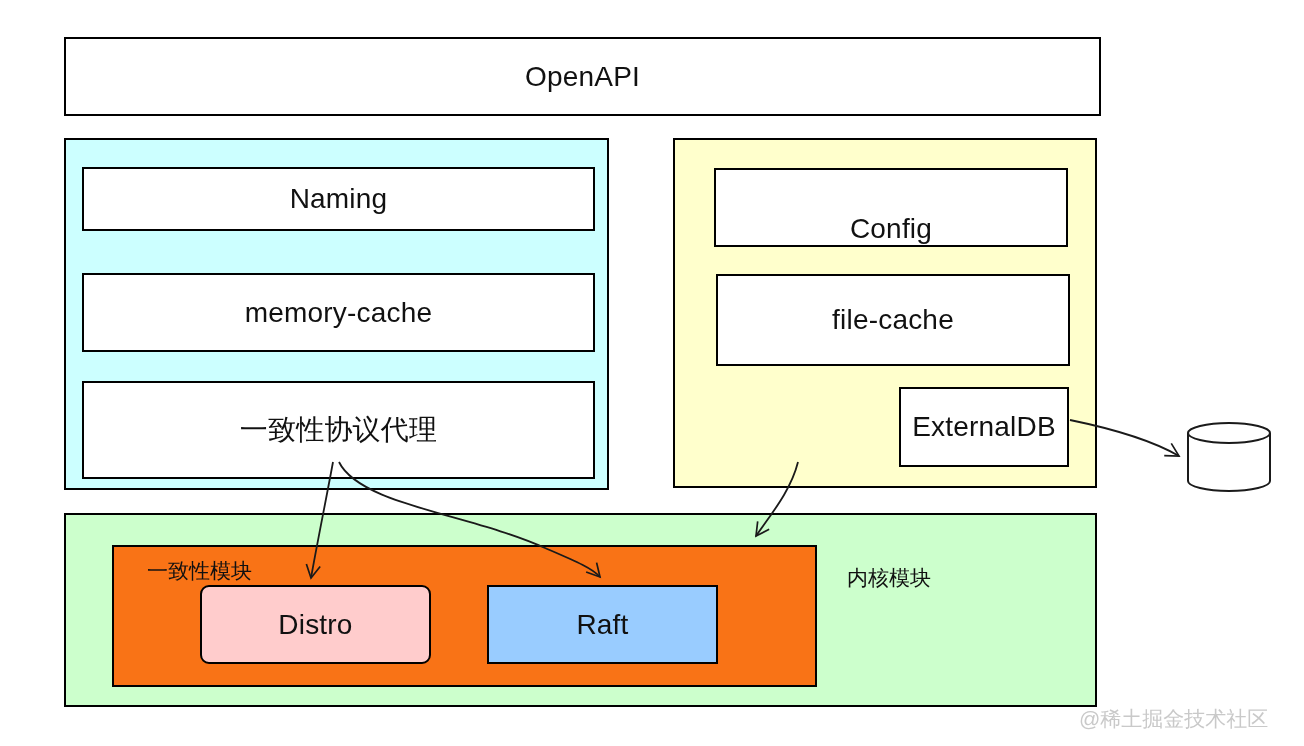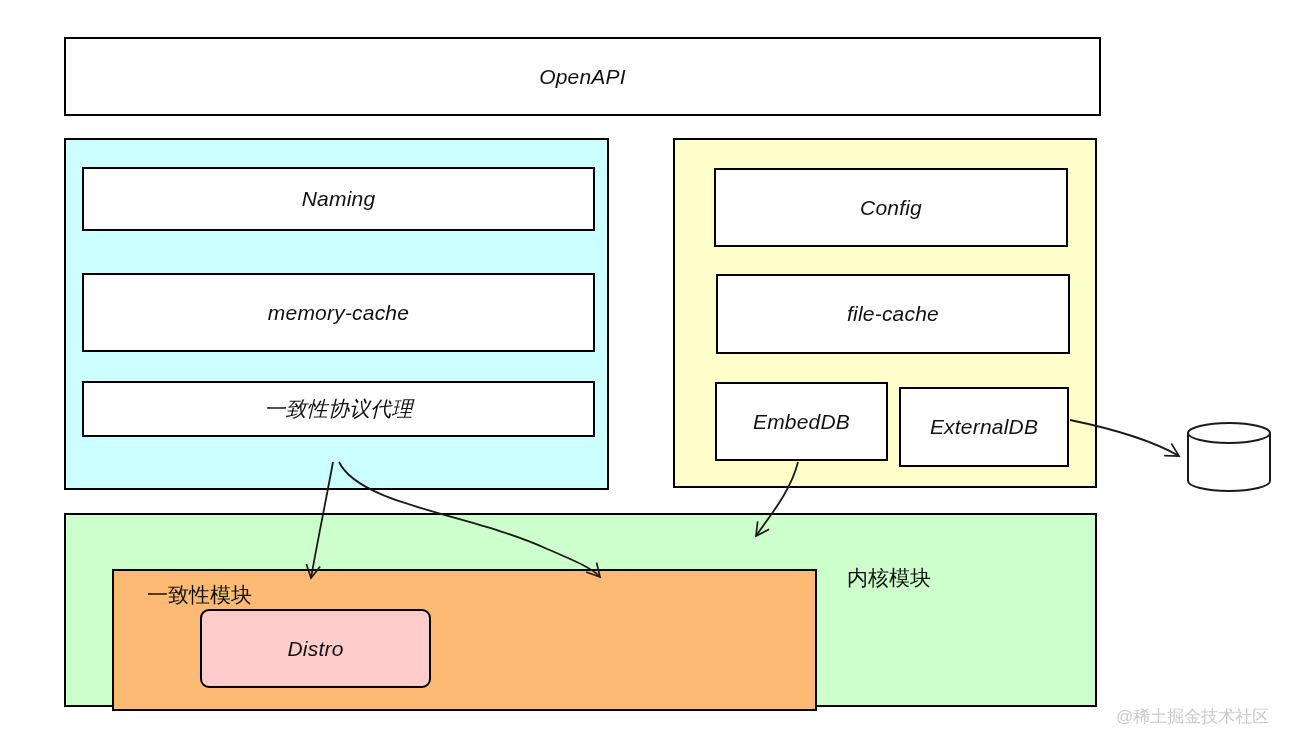--- a/index.html
+++ b/index.html
@@ -5,52 +5,52 @@
   html,body{margin:0;padding:0;background:#ffffff;}
   body{
     width:1304px;height:746px;position:relative;overflow:hidden;
     font-family:"Liberation Sans","DejaVu Sans",sans-serif;
     color:#111;
   }
   .canvas{position:absolute;inset:0;width:1304px;height:746px;}
   .box{
     position:absolute;border:2px solid var(--border,#000);background:#fff;
     display:flex;align-items:center;justify-content:center;
-    font-size:21px;letter-spacing:0.2px;box-sizing:border-box;font-style:italic;
+    font-size:28px;letter-spacing:0.2px;box-sizing:border-box;
   }
   .panel{position:absolute;border:2px solid var(--border,#000);box-sizing:border-box;}
   .panel-cyan{background:var(--cyan,#ccffff);}
   .panel-yellow{background:var(--yellow,#ffffcc);}
   .panel-green{background:var(--green,#ccffcc);}
   .fill-pink{background:var(--pink,#ffcccc);border-radius:9px;}
   .fill-blue{background:var(--blue,#99ccff);}
   .floating-label{
     position:absolute;font-size:21px;color:#111;white-space:nowrap;
   }
   #openapi-box{left:64px;top:37px;width:1037px;height:79px;}
   #cyan-panel{left:64px;top:138px;width:545px;height:352px;}
   #cyan-panel .box{left:16px;width:513px;}
   #naming-box{top:27px;height:64px;}
   #memcache-box{top:133px;height:79px;align-items:center;}
-  #proxy-box{top:241px;height:56px;}
+  #proxy-box{top:241px;height:98px;}
   #yellow-panel{left:673px;top:138px;width:424px;height:350px;}
-  #config-box{left:39px;top:28px;width:354px;height:79px;}
-  #filecache-box{left:41px;top:134px;width:354px;height:80px;}
+  #config-box{left:39px;top:28px;width:354px;height:79px;align-items:flex-end;}
+  #filecache-box{left:41px;top:134px;width:354px;height:92px;}
   #embeddb-box{left:40px;top:242px;width:173px;height:79px;}
   #externaldb-box{left:224px;top:247px;width:170px;height:80px;}
   #green-panel{left:64px;top:513px;width:1033px;height:194px;}
   #kernel-label{left:781px;top:25px;margin-top:24px;}
   #consistency-box{position:absolute;left:46px;top:30px;width:705px;height:142px;
-     border:2px solid var(--border,#000);background:#fdba74;box-sizing:border-box;margin-top:24px;}
+     border:2px solid var(--border,#000);background:#f97316;box-sizing:border-box;}
   #consistency-label{left:33px;top:10px;}
   #distro-box{left:86px;top:38px;width:231px;height:79px;}
   #raft-box{left:373px;top:38px;width:231px;height:79px;}
   #arrow-layer{position:absolute;left:0;top:0;pointer-events:none;}
   #watermark{
-    position:absolute;left:1116px;top:705px;font-size:17px;
+    position:absolute;left:1079px;top:705px;font-size:21px;
     color:var(--watermark,#c9c9c9);white-space:nowrap;
   }
 </style>
 </head>
 <body>
 
 <div class="canvas">
 
   <div class="box" id="openapi-box">
     <span>OpenAPI</span>
@@ -68,34 +68,34 @@
     </div>
   </div>
 
   <div class="panel panel-yellow" id="yellow-panel">
     <div class="box" id="config-box">
       <span>Config</span>
     </div>
     <div class="box" id="filecache-box">
       <span>file-cache</span>
     </div>
-    <div class="box" id="embeddb-box">
-      <span>EmbedDB</span>
-    </div>
     <div class="box" id="externaldb-box">
       <span>ExternalDB</span>
     </div>
   </div>
 
   <div class="panel panel-green" id="green-panel">
     <div class="floating-label" id="kernel-label">内核模块</div>
     <div id="consistency-box">
       <div class="floating-label" id="consistency-label">一致性模块</div>
       <div class="box fill-pink" id="distro-box">
         <span>Distro</span>
+      </div>
+      <div class="box fill-blue" id="raft-box">
+        <span>Raft</span>
       </div>
     </div>
   </div>
 
   <svg id="arrow-layer" width="1304" height="746" viewBox="0 0 1304 746">
     <defs>
       <marker id="ah" markerUnits="userSpaceOnUse" markerWidth="22" markerHeight="20" refX="15" refY="9" orient="auto">
         <path d="M2 2 L15 9 L2 16" fill="none" stroke="#1a1a1a" stroke-width="1.7"></path>
       </marker>
     </defs>

